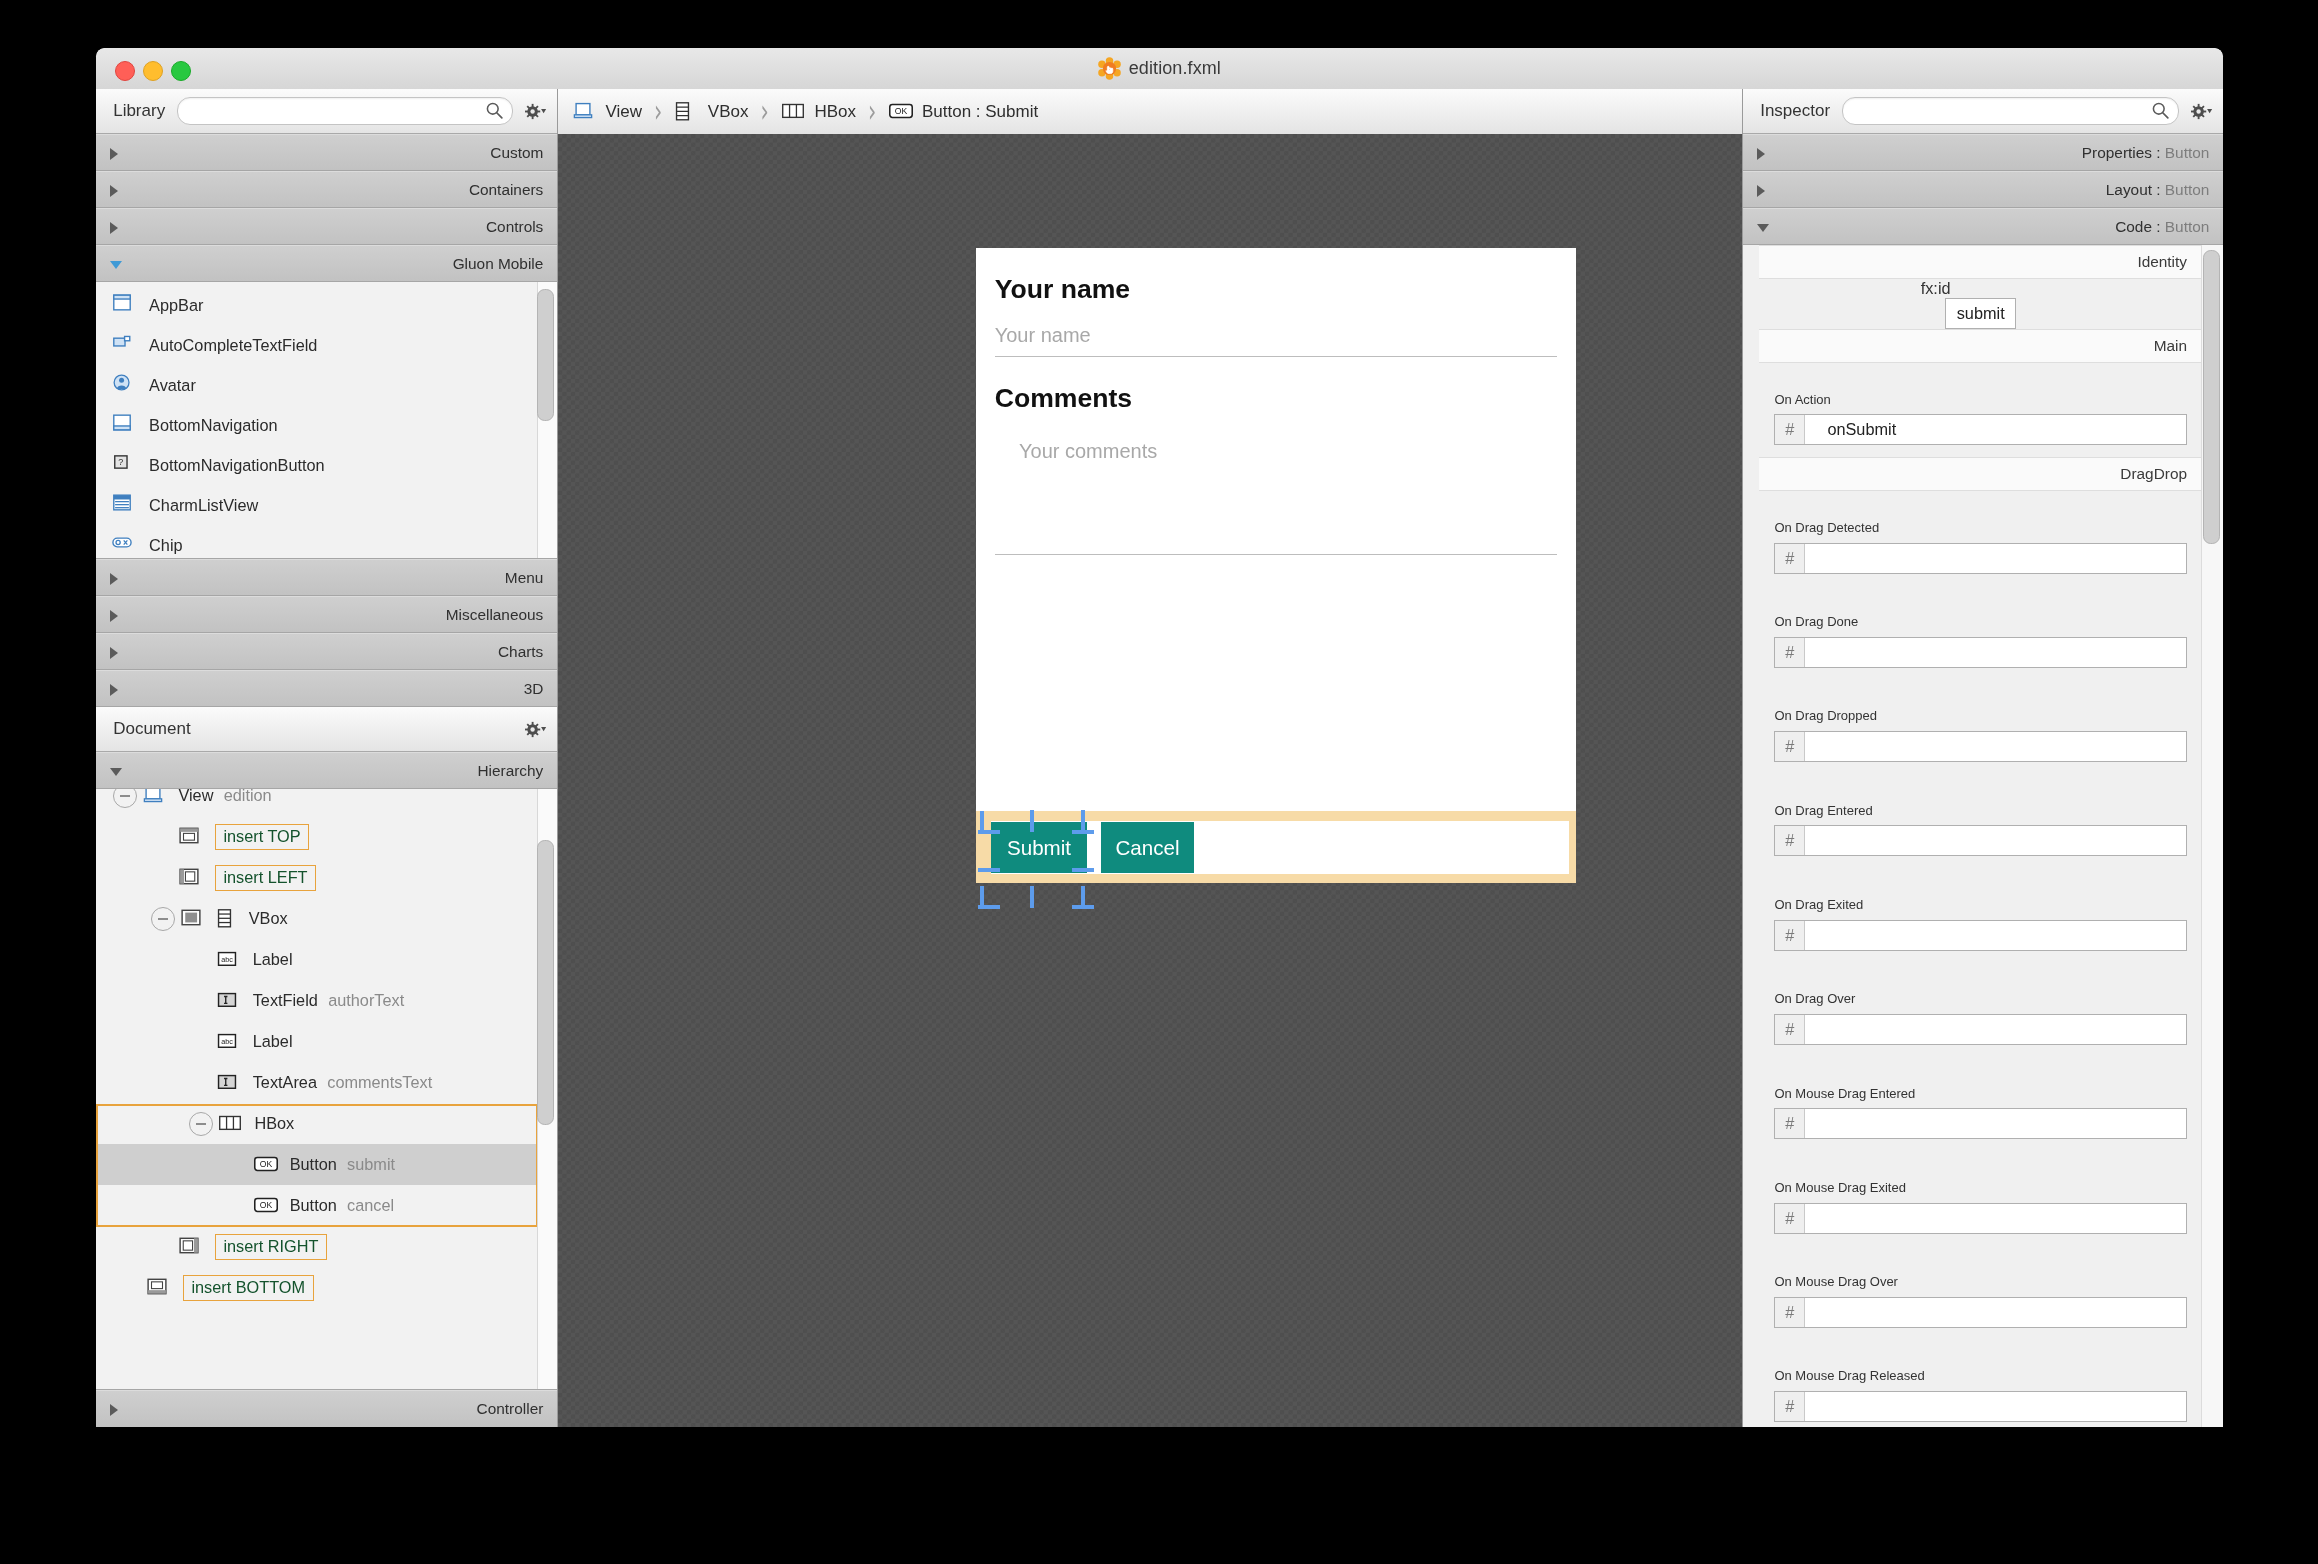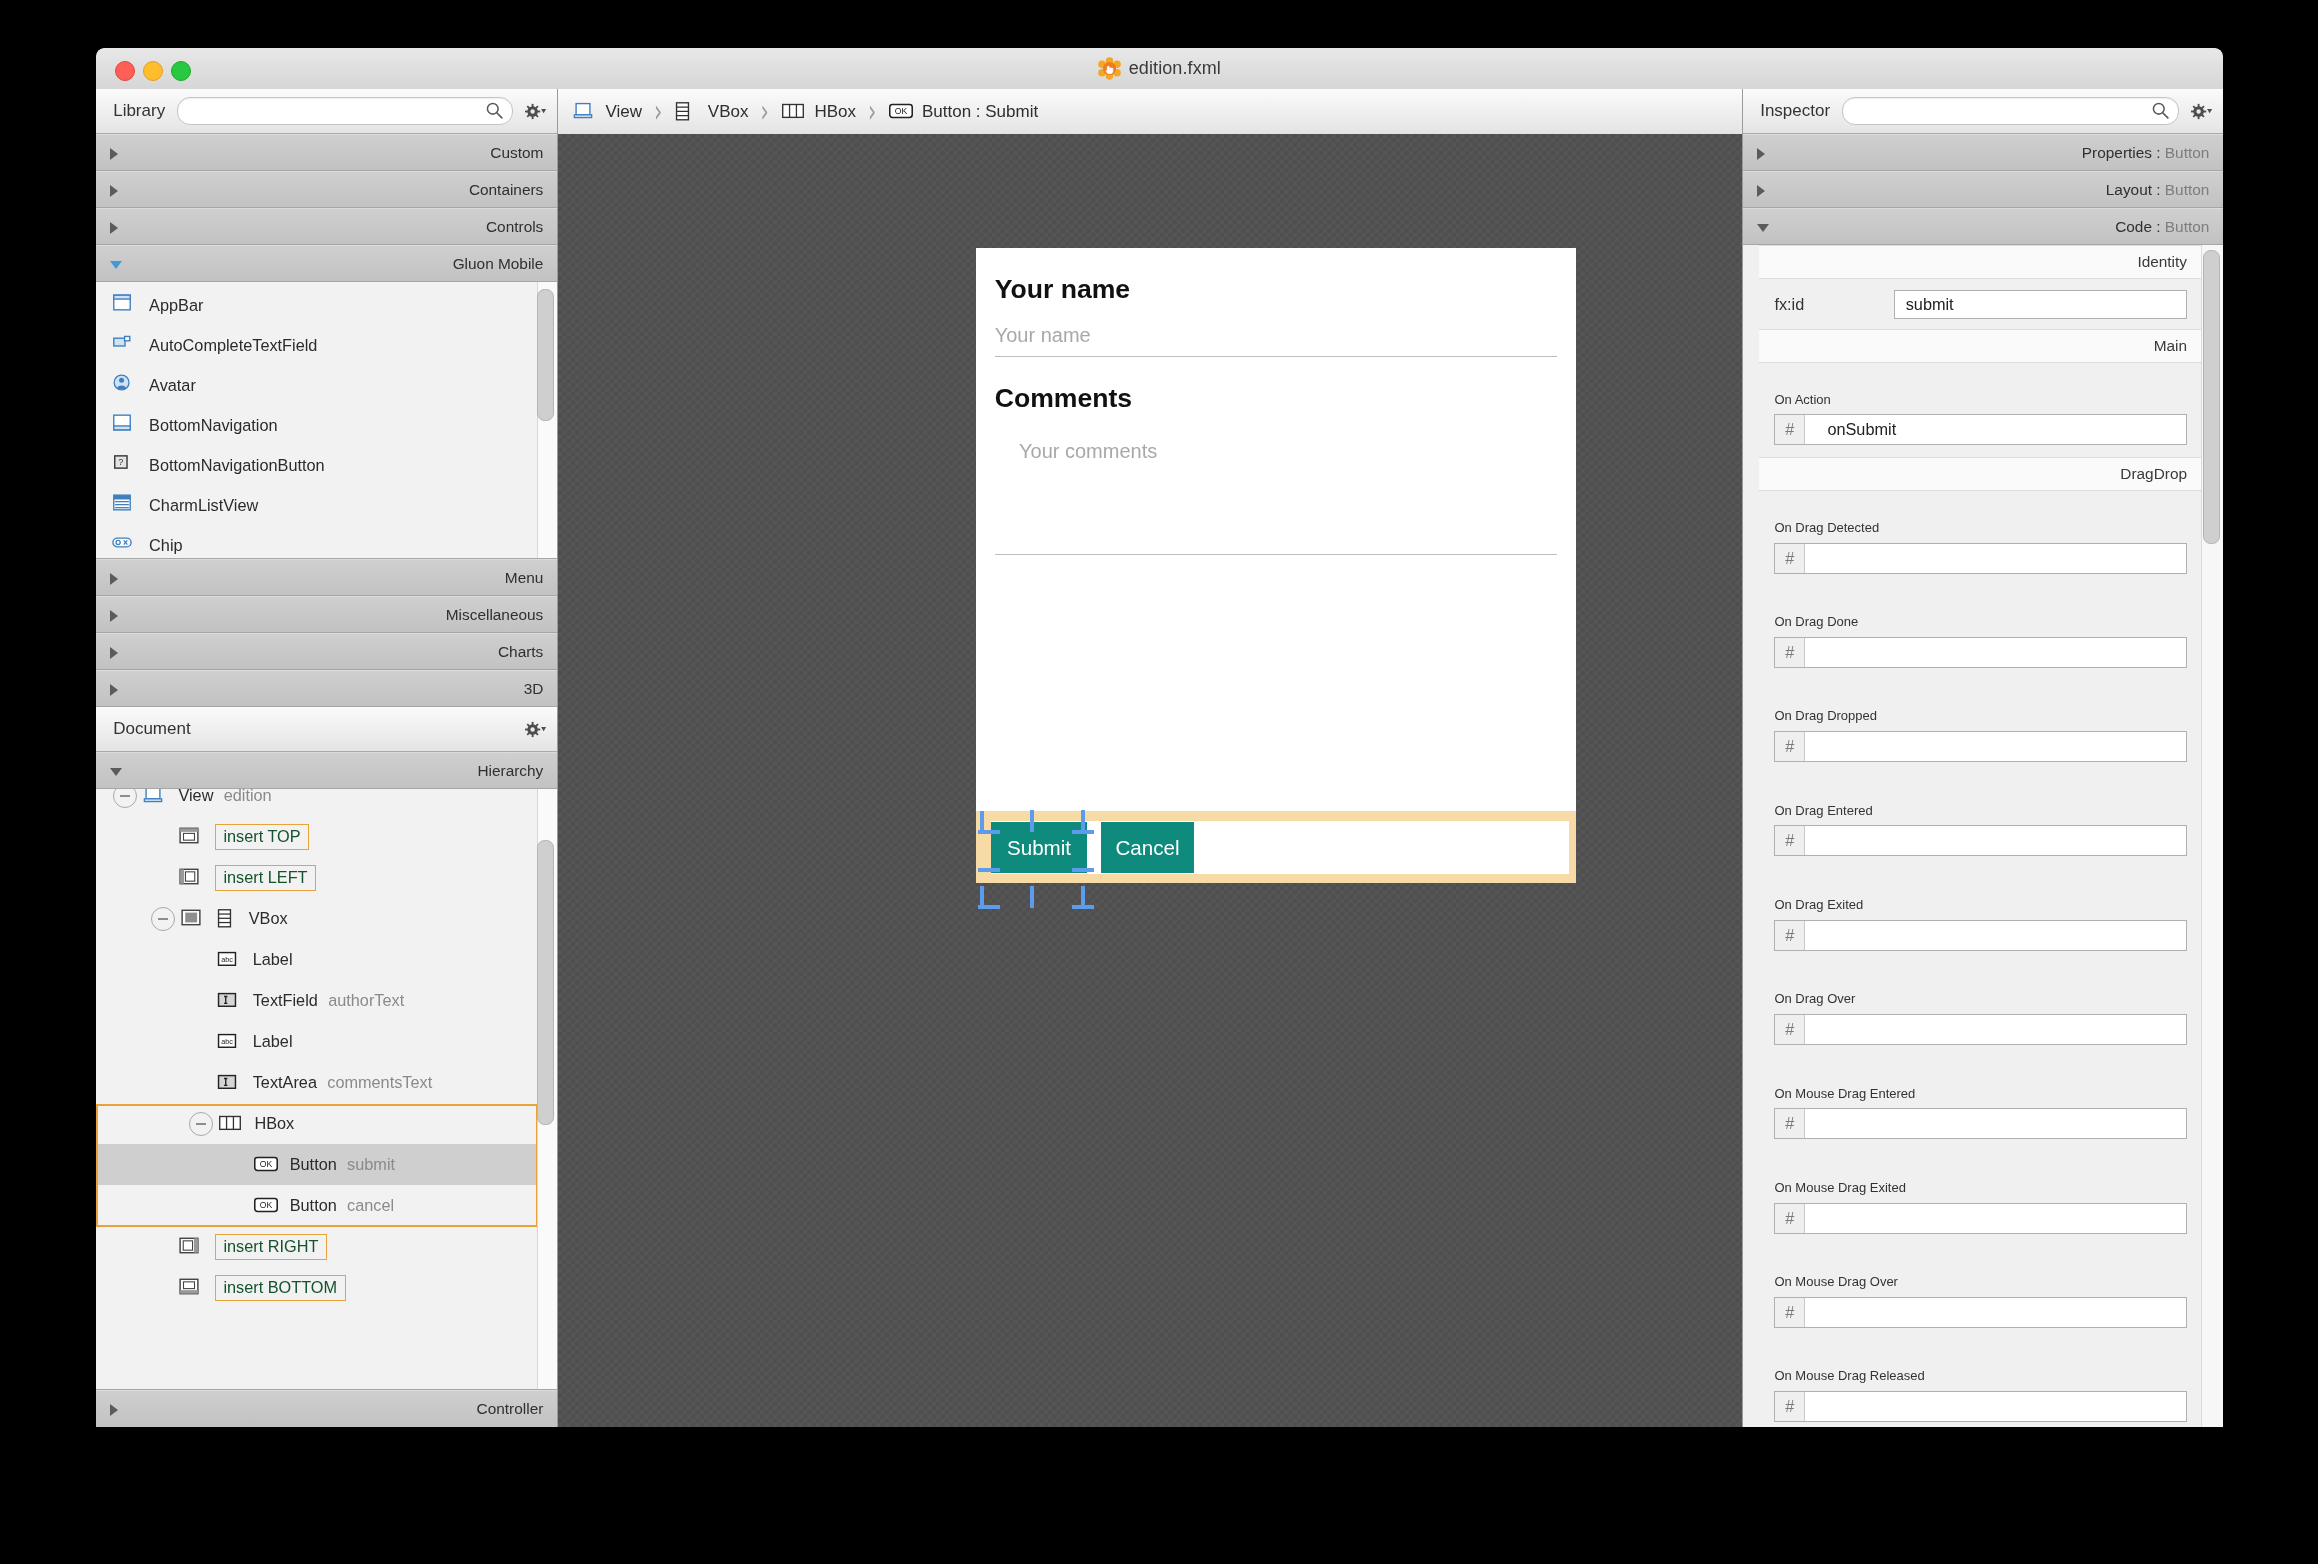--- a/index.html
+++ b/index.html
@@ -128,21 +128,21 @@
   .handle{position:absolute;background:#5d9cec;}
   .hz{width:22px;height:4.3px;}
   .vt{width:4.3px;height:22px;}
 
   
   #insp-scroll{flex:1;position:relative;overflow:hidden;background:#f0f0f0;min-height:0;}
   #insp-inner{position:absolute;left:16px;top:0;right:20.6px;}
   .cat{height:34px;display:flex;align-items:center;justify-content:flex-end;
        padding-right:15.4px;font-size:15.4px;color:#3a3a3a;background:#fafafa;
        border-top:0.9px solid #dedede;border-bottom:0.9px solid #dedede;box-sizing:border-box;}
-  .fxrow{height:50px;display:flex;align-items:center;padding:0 15.4px;box-sizing:border-box;}
+  .fxrow{height:50px;display:flex;align-items:center;padding:0 15.4px;box-sizing:border-box;flex-direction:column;}
   .fxrow .lab{width:120px;font-size:16.3px;color:#333;}
   .txt{flex:1;height:29px;background:#fff;border:0.9px solid #b0b0b0;
        font-size:16.3px;color:#222;display:flex;align-items:center;padding:0 10.3px;box-sizing:border-box;}
   .evt{padding:8.6px 15.4px 12px;box-sizing:border-box;}
   .evt .lab{font-size:13px;color:#333;margin-bottom:7.7px;margin-top:20px;}
   .evt .combo{display:flex;height:31px;border:0.9px solid #b0b0b0;background:#fff;box-sizing:border-box;}
   .evt .hash{width:29px;flex:none;background:#efefef;border-right:0.9px solid #c9c9c9;
              display:flex;align-items:center;justify-content:center;font-size:16.3px;color:#7b7b7b;}
   .evt .val{flex:1;display:flex;align-items:center;padding:0 22px;font-size:16.3px;color:#222;}
   #insp-track{position:absolute;right:0;top:0;bottom:0;width:20.6px;background:#f7f7f7;
@@ -459,21 +459,21 @@
               </div>
               <div class="trow" style="padding-left: 55px;">
                 <span style="width: 27.4px; flex: 0 0 auto;"></span>
                 <span class="ic"><svg viewBox="0 0 26 22" width="22" height="19">
                     <rect x="2.5" y="2.5" width="21" height="17" fill="#fff" stroke="#444" stroke-width="1.7"></rect>
                     <rect x="18.9" y="2.5" width="4.6" height="17" fill="#9a9a9a"></rect>
                     <rect x="6.2" y="5.5" width="11" height="11" fill="#fff" stroke="#444" stroke-width="1.3"></rect>
                   </svg></span>
                 <span class="ins-pill">insert RIGHT</span>
               </div>
-              <div class="trow" style="padding-left: 55px;">
+              <div class="trow" style="padding-left: 23px;">
                 <span style="width: 27.4px; flex: 0 0 auto;"></span>
                 <span class="ic"><svg viewBox="0 0 26 22" width="22" height="19">
                     <rect x="2.5" y="2.5" width="21" height="17" fill="#fff" stroke="#444" stroke-width="1.7"></rect>
                     <rect x="2.5" y="15.3" width="21" height="4.2" fill="#9a9a9a"></rect>
                     <rect x="6.5" y="5.5" width="13" height="8" fill="#fff" stroke="#444" stroke-width="1.3"></rect>
                   </svg></span>
                 <span class="ins-pill">insert BOTTOM</span>
               </div>
               <div class="sel-outline" style="left: 0px; right: 0px; top: 329px; height: 123px;"></div>
             </div>

